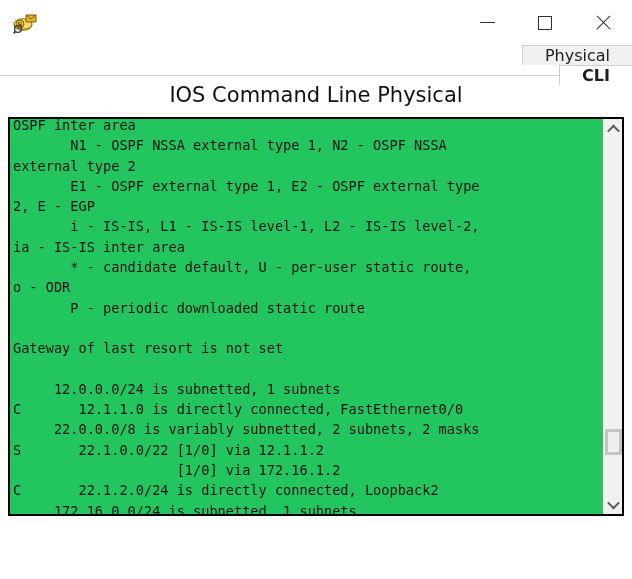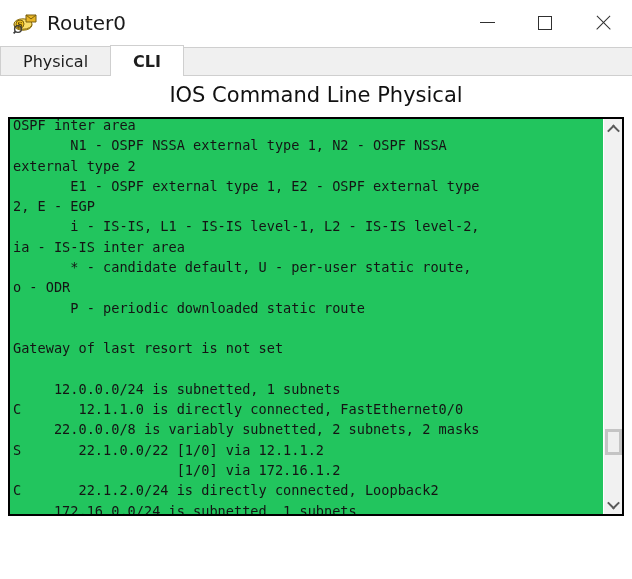--- a/index.html
+++ b/index.html
@@ -87,20 +87,21 @@
   .glyph-close::after  { transform: rotate(-45deg); }
 
   
   .tabstrip {
     position: absolute;
     left: 0; top: 45px;
     width: 632px; height: 31px;
     background: #ffffff;
     display: flex;
     align-items: flex-end;
+    flex-direction: column;
   }
   .tabstrip::after {
     content: "";
     position: absolute;
     left: 0; bottom: 0;
     width: 632px; height: 1px;
     background: #cfcfcf;
   }
   .tab {
     height: 30px;
@@ -248,21 +249,20 @@
           <ellipse cx="10" cy="13" rx="9" ry="5.2" fill="#f5cf3d" stroke="#8a6d10" stroke-width="1"></ellipse>
           <ellipse cx="10" cy="12" rx="9" ry="5.2" fill="#f8dd6a" stroke="#8a6d10" stroke-width="1"></ellipse>
           <circle cx="7" cy="12" r="4" fill="#f3c220" stroke="#7a5f0c" stroke-width="1"></circle>
           <text x="7" y="15.2" font-size="7" font-family="DejaVu Serif, serif" font-weight="bold" fill="#5d4708" text-anchor="middle">S</text>
           <path d="M13 3 L23 3 L23 10 L13 10 Z" fill="#e8b526" stroke="#7a5f0c" stroke-width="1"></path>
           <path d="M13 3 L18 7 L23 3" fill="none" stroke="#7a5f0c" stroke-width="1"></path>
           <circle cx="5" cy="17" r="3.4" fill="none" stroke="#3c3c3c" stroke-width="1.4"></circle>
           <line x1="2.6" y1="19.4" x2="0.6" y2="21.4" stroke="#3c3c3c" stroke-width="1.8"></line>
         </svg>
       </span>
-      <span class="title-text">Router0</span>
     </div>
     <div class="win-controls">
       <div class="win-btn">
         <span class="glyph-min"></span>
       </div>
       <div class="win-btn">
         <span class="glyph-max"></span>
       </div>
       <div class="win-btn">
         <span class="glyph-close"></span>

